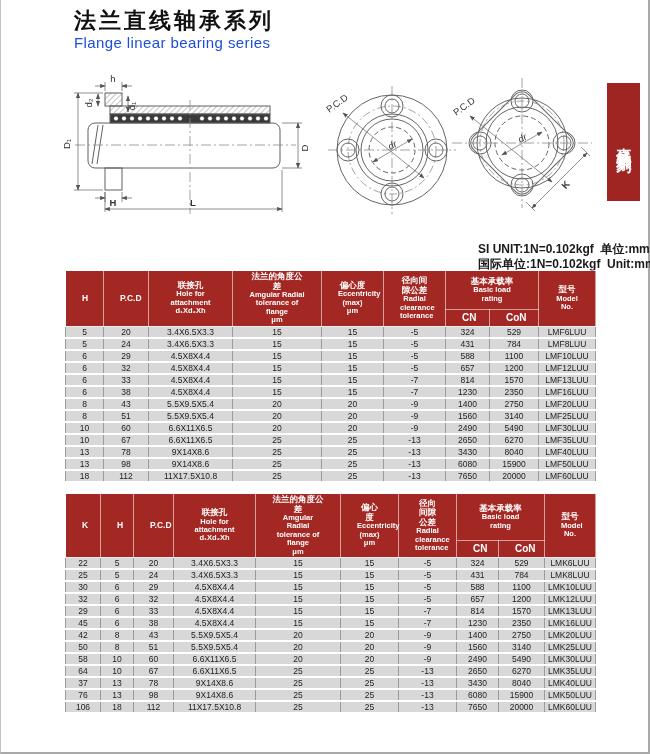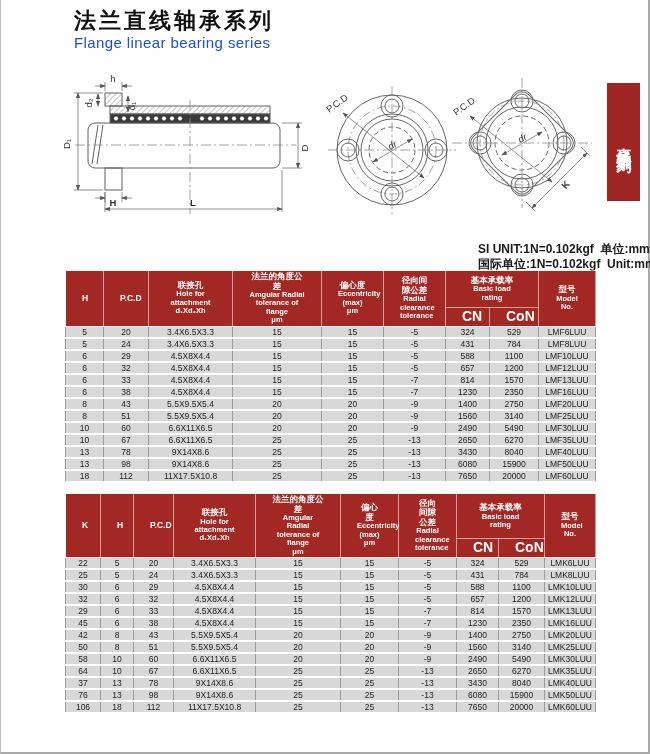--- a/index.html
+++ b/index.html
@@ -26,21 +26,21 @@
   .spec-table{position:absolute;left:65px;width:530px;border-collapse:collapse;
     table-layout:fixed;border:1px solid #8f8f8f;border-bottom:2px solid #9a9a9a;}
   #lmf-table{top:270px;}
   #lmk-table{top:493px;}
   .spec-table thead th{
     background:#a32723;color:#ffffff;font-weight:bold;vertical-align:middle;
     border:1px solid rgba(255,255,255,0.55);padding:1px 16px;line-height:1.12;
   }
   .hz{font-size:8.5px;}
   .he{font-size:7.5px;font-weight:bold;}
-  .sub-th{height:14px;font-size:14px;}
+  .sub-th{height:14px;font-size:10px;}
   .main-th{height:27px;}
   .spec-table tbody td{
     background:#d8d8d8;text-align:center;font-size:8.5px;color:#1d1d1d;
     height:10px;padding:0;
     border-left:1px solid #9b9b9b;border-right:1px solid #9b9b9b;
     border-top:1px solid #8d8d8d;border-bottom:2px solid #ffffff;
   }
 </style>
 </head>
 <body>

